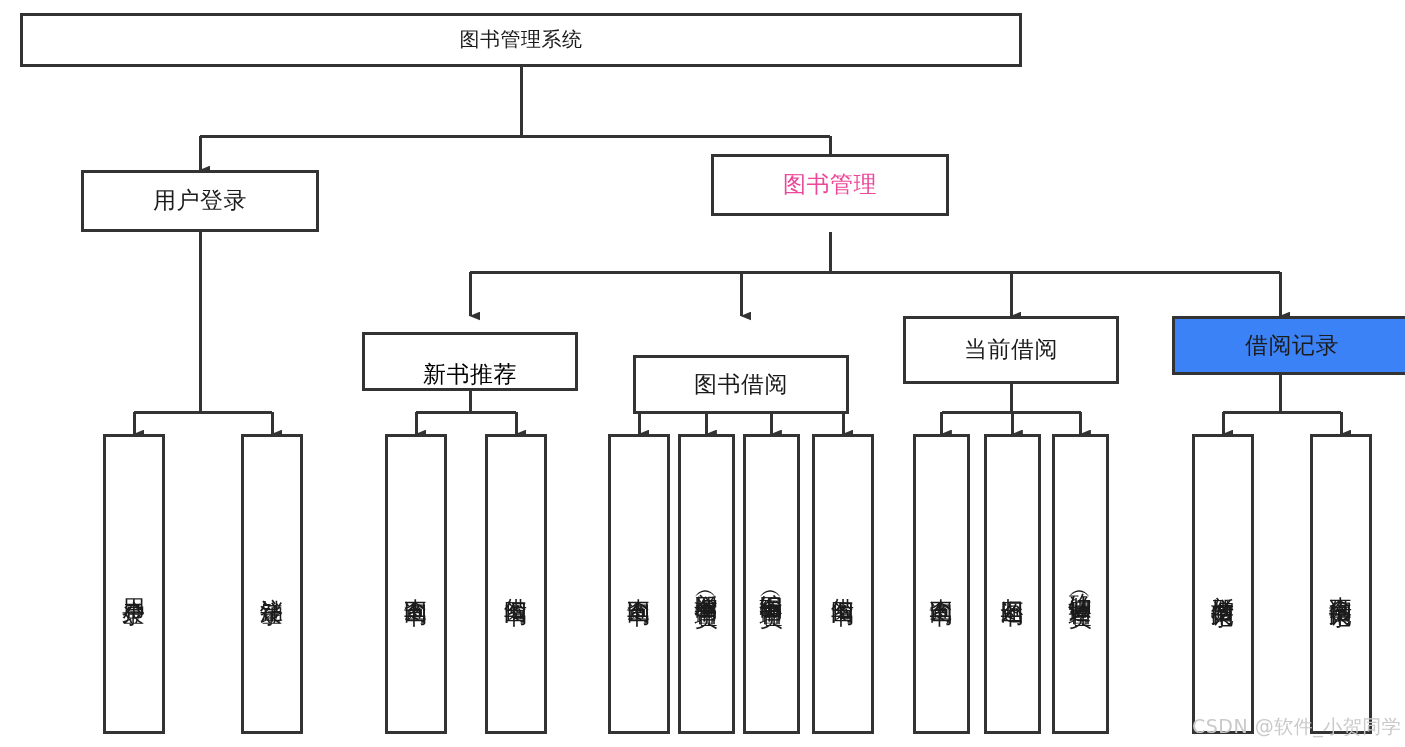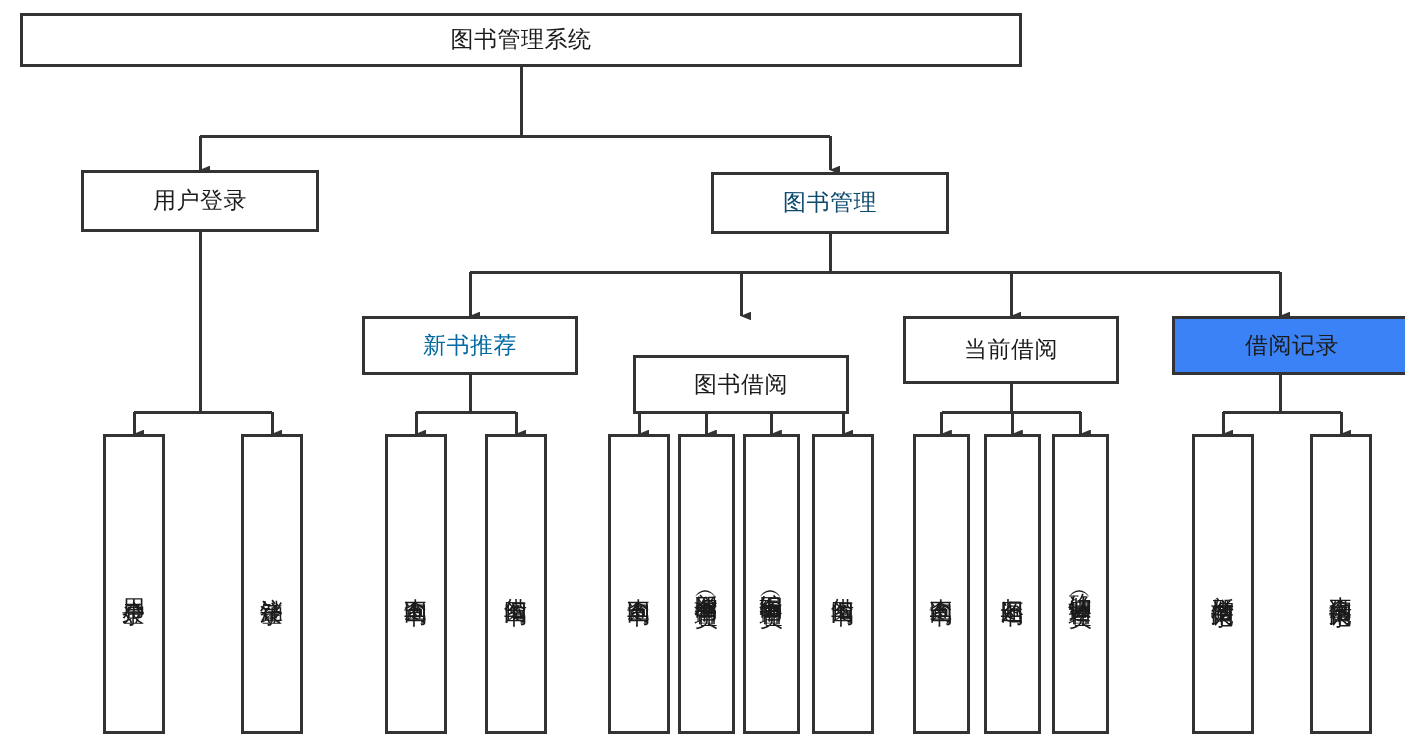--- a/index.html
+++ b/index.html
@@ -51,21 +51,21 @@
   }
   .node.vertical .label {
     writing-mode: vertical-rl;
     text-orientation: upright;
     font-size: 23px;
     line-height: 1.05;
     letter-spacing: 2px;
     max-height: 280px;
   }
   .node.root .label {
-    font-size: 23px;
+    font-size: 20px;
   }
   .watermark {
     position: absolute;
     color: #c9c9c9;
     font-size: 19px;
     letter-spacing: 0.5px;
     white-space: nowrap;
     user-select: none;
   }
 </style>
@@ -115,24 +115,24 @@
         <line x1="1341" y1="412" x2="1341" y2="434" stroke="#333333" stroke-width="3" shape-rendering="crispEdges" marker-end="url(#arrowhead)"></line>
       </g>
   </svg>
   <div id="node-layer">
       <div class="node horizontal root" style="left: 20px; top: 13px; width: 1002px; height: 54px; border-color: rgb(51, 51, 51); background: rgb(255, 255, 255); color: rgb(27, 27, 27);">
         <span class="label">图书管理系统</span>
       </div>
       <div class="node horizontal" style="left: 81px; top: 170px; width: 238px; height: 62px; border-color: rgb(51, 51, 51); background: rgb(255, 255, 255); color: rgb(27, 27, 27);">
         <span class="label">用户登录</span>
       </div>
-      <div class="node horizontal" style="left: 711px; top: 172px; width: 238px; height: 62px; border-color: rgb(51, 51, 51); background: rgb(255, 255, 255); color: #0c4a6e;">
+      <div class="node horizontal" style="left: 711px; top: 154px; width: 238px; height: 62px; border-color: rgb(51, 51, 51); background: rgb(255, 255, 255); color: #ec4899;">
         <span class="label">图书管理</span>
       </div>
-      <div class="node horizontal" style="left: 362px; top: 316px; width: 216px; height: 59px; border-color: rgb(51, 51, 51); background: rgb(255, 255, 255); color: #0369a1;">
+      <div class="node horizontal" style="left: 362px; top: 332px; width: 216px; height: 59px; border-color: rgb(51, 51, 51); background: rgb(255, 255, 255); color: #000000; align-items: flex-end;">
         <span class="label">新书推荐</span>
       </div>
       <div class="node horizontal" style="left: 633px; top: 316px; width: 216px; height: 59px; border-color: rgb(51, 51, 51); background: rgb(255, 255, 255); color: rgb(27, 27, 27); margin-top: 39px;">
         <span class="label">图书借阅</span>
       </div>
       <div class="node horizontal" style="left: 903px; top: 316px; width: 216px; height: 68px; border-color: rgb(51, 51, 51); background: rgb(255, 255, 255); color: rgb(27, 27, 27);">
         <span class="label">当前借阅</span>
       </div>
       <div class="node horizontal" style="left: 1172px; top: 316px; width: 240px; height: 59px; border-color: rgb(51, 51, 51); background: #3b82f6; color: rgb(27, 27, 27);">
         <span class="label">借阅记录</span>
@@ -170,13 +170,14 @@
       <div class="node vertical" style="left: 1052px; top: 434px; width: 57px; height: 300px; border-color: rgb(51, 51, 51); background: rgb(255, 255, 255); color: rgb(27, 27, 27);">
         <span class="label">确认归还（管理员）</span>
       </div>
       <div class="node vertical" style="left: 1192px; top: 434px; width: 62px; height: 300px; border-color: rgb(51, 51, 51); background: rgb(255, 255, 255); color: rgb(27, 27, 27);">
         <span class="label">新增借阅记录</span>
       </div>
       <div class="node vertical" style="left: 1310px; top: 434px; width: 62px; height: 300px; border-color: rgb(51, 51, 51); background: rgb(255, 255, 255); color: rgb(27, 27, 27);">
         <span class="label">查询借阅记录</span>
       </div>
     </div>
+  <div class="watermark" style="left: 1192px; top: 714px; color: rgb(201, 201, 201);">CSDN @软件_小贺同学</div>
 </div>
 
 </body></html>

